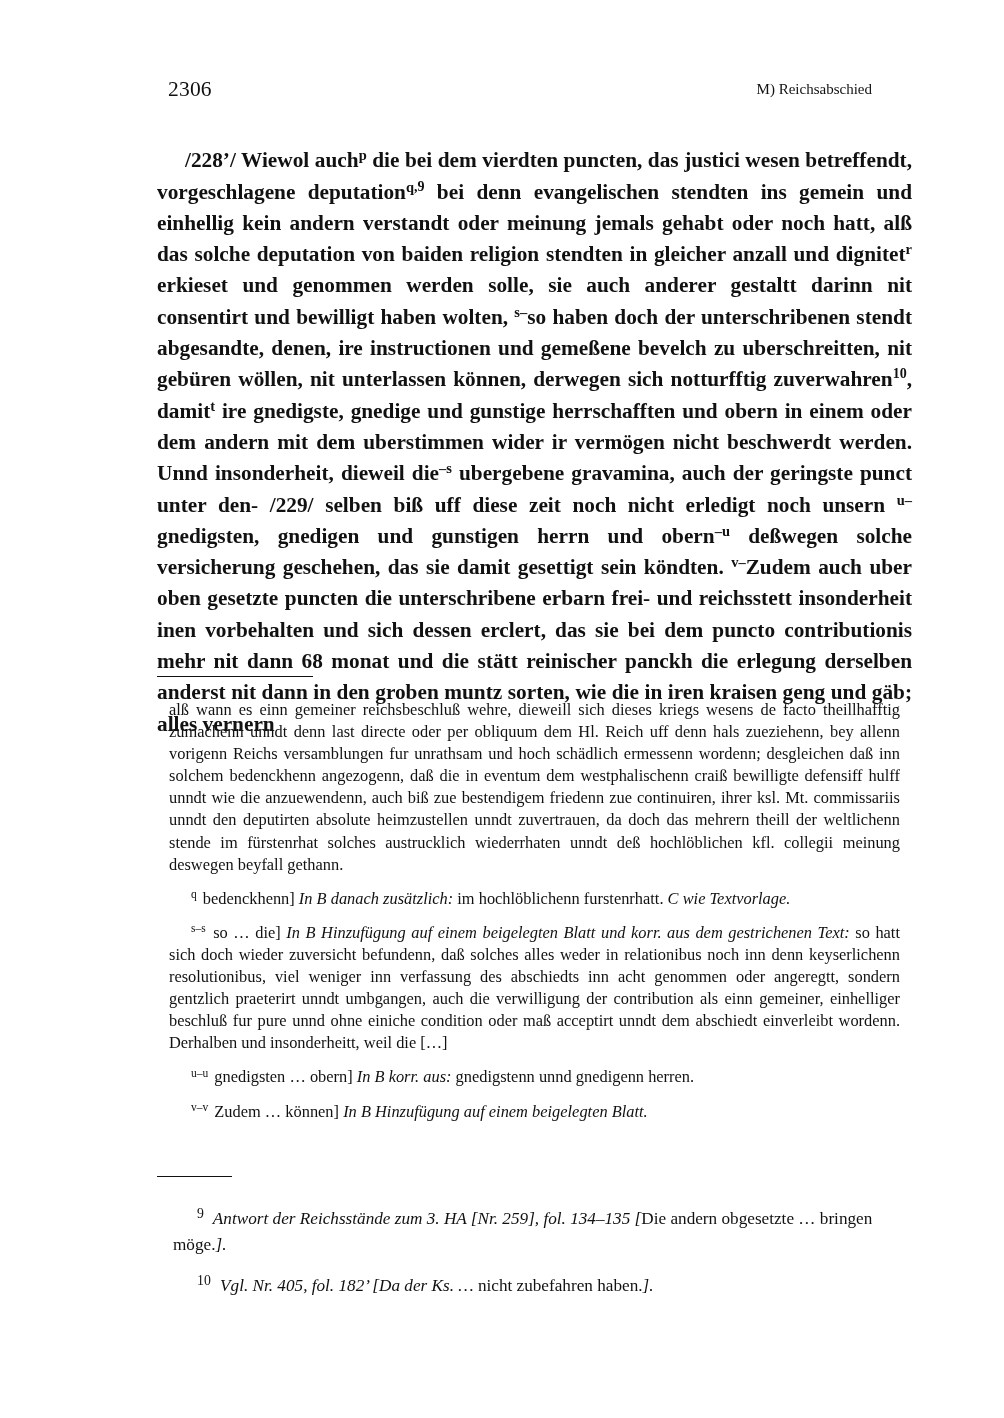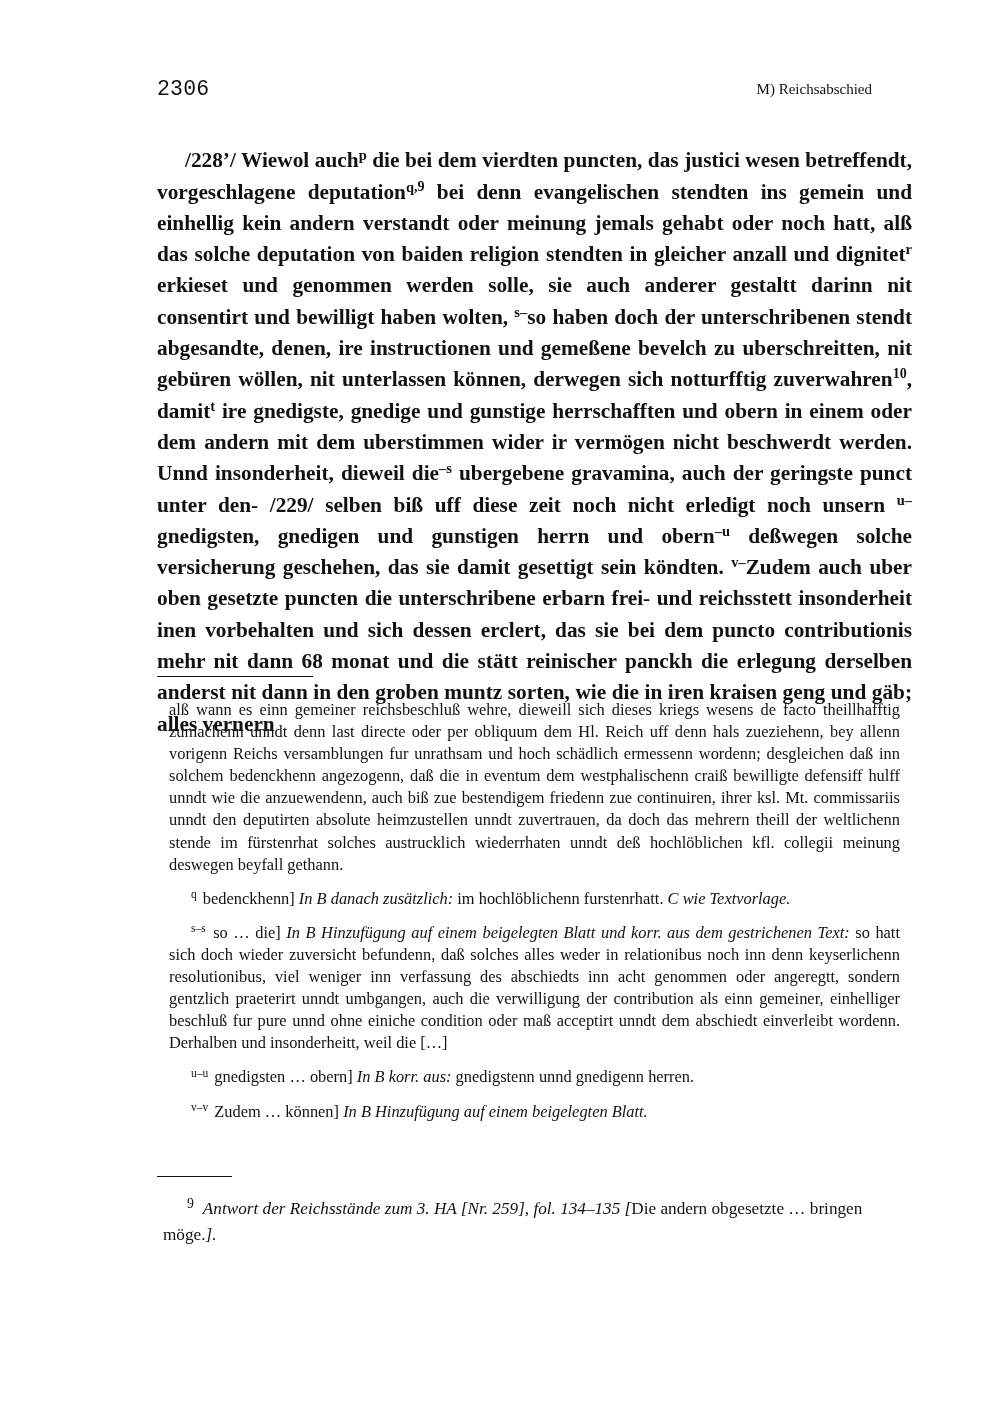--- a/index.html
+++ b/index.html
@@ -28,24 +28,23 @@
     position: absolute;
     left: 157px;
     top: 74px;
     width: 755px;
     height: 30px;
     font-size: 21.5px;
     line-height: 30px;
   }
   .runhead .folio {
     position: absolute;
-    left: 0;
+    left: 11px;
     top: 0;
     letter-spacing: .2px;
-    font-family: Liberation Mono, monospace;
   }
   .runhead .title {
     position: absolute;
     left: 0;
     top: 0;
     width: 755px;
     text-align: right;
     font-size: 15px;
     padding-right: 40px;
     box-sizing: border-box;
@@ -109,21 +108,21 @@
   .footnotes {
     position: absolute;
     left: 157px;
     top: 1190px;
     width: 755px;
     font-size: 17.2px;
     line-height: 25.6px;
     text-align: left;
   }
   .footnotes p {
-    margin: 6px;
+    margin: 16px;
     text-indent: 24px;
   }
 
   i, .it { font-style: italic; }
 
   sup {
     font-size: 0.66em;
     line-height: 0;
     vertical-align: 0.55em;
   }
@@ -169,16 +168,17 @@
         <p class="app-entry"><span class="app-siglum">u–u</span><span> gnedigsten … obern]</span><i> In B korr. aus:</i><span> gnedigstenn unnd gnedigenn herren.</span></p>
         <p class="app-entry"><span class="app-siglum">v–v</span><span> Zudem … können]</span><i> In B Hinzufügung auf einem beigelegten Blatt.</i></p>
       </div>
   </div>
 
   <div class="rule rule-notes"></div>
 
   <div class="footnotes">
     <div id="footnote-entries">
         <p><span class="fn-num">9</span><i> Antwort der Reichsstände zum 3. HA [Nr. 259], fol. 134–135 [</i><span>Die andern obgesetzte … bringen möge.</span><i>].</i></p>
+        <p><span class="fn-num">10</span><i> Vgl. Nr. 405, fol. 182’ [Da der Ks. … </i><span>nicht zubefahren haben.</span><i>].</i></p>
       </div>
   </div>
 
 </div>
 
 </body></html>

